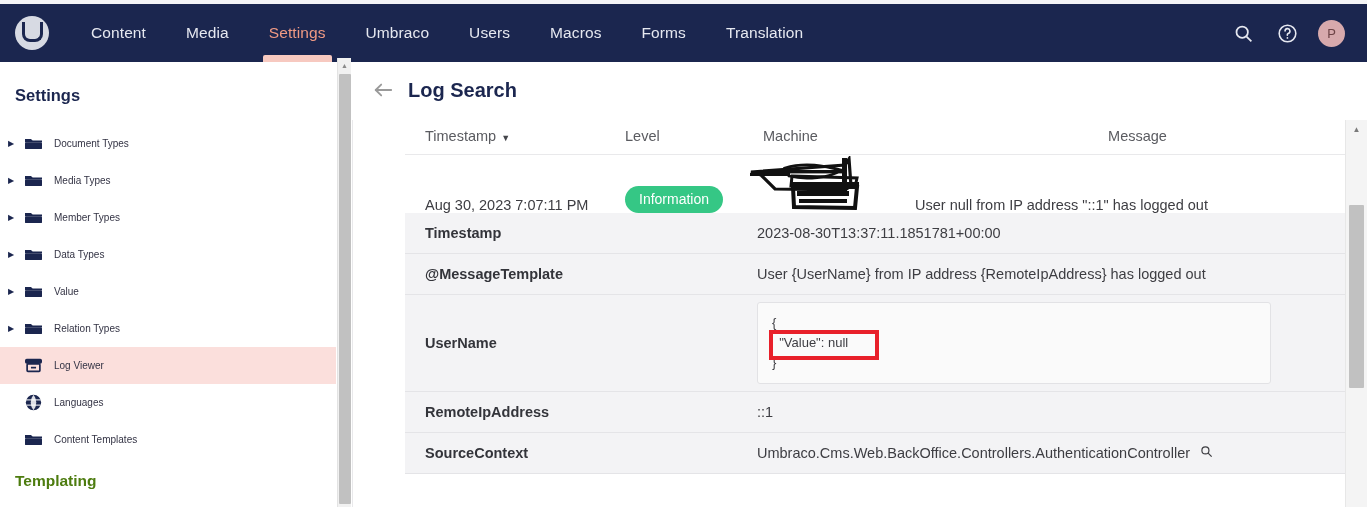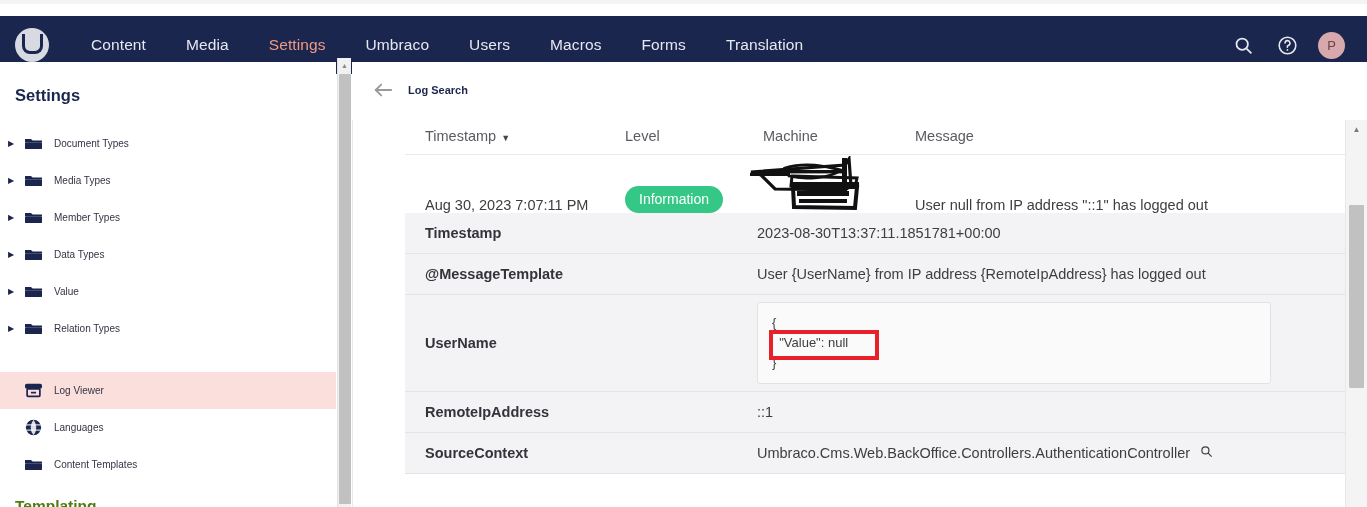--- a/index.html
+++ b/index.html
@@ -5,21 +5,21 @@
   * { box-sizing: border-box; margin: 0; padding: 0; }
   html, body {
     width: 1367px; height: 507px;
     font-family: "Liberation Sans", sans-serif;
     background: #fff; overflow: hidden;
   }
   .app { position: relative; width: 1367px; height: 507px; }
 
   
   .topnav {
-    position: absolute; top: 16px; left: 0; width: 1367px; height: 58px;
+    position: absolute; top: 4px; left: 0; width: 1367px; height: 58px;
     background: #1b264f; display: flex; align-items: center;
   }
   .logo {
     width: 34px; height: 34px; border-radius: 50%;
     background: #d7dae3; margin-left: 15px; margin-right: 22px;
     display: flex; align-items: center; justify-content: center;
     position: relative; flex: none;
   }
   .logo::after {
     content: ""; width: 15px; height: 17px; margin-top: -2px;
@@ -56,21 +56,21 @@
   }
   .sidebar-title {
     font-size: 16.5px; font-weight: bold; color: #1b264f;
     padding: 24px 0 0 15px;
   }
   .tree { margin-top: 20px; }
   .treeitem {
     display: flex; align-items: center; height: 37px;
     padding-left: 2px; cursor: pointer;
   }
-  .treeitem.selected { background: #fbdfdc; margin-top: 25px; }
+  .treeitem.selected { background: #fbdfdc; }
   .caret {
     width: 18px; text-align: center; font-size: 8px; color: #1b264f;
     flex: none; line-height: 1;
   }
   .caret.empty { visibility: hidden; }
   .t-icon {
     width: 26px; flex: none; display: flex; align-items: center;
     justify-content: center; color: #1b264f;
   }
   .t-label {
@@ -102,40 +102,40 @@
   }
   .main-header {
     height: 56px; display: flex; align-items: center; padding-left: 20px;
     background: #fff;
   }
   .back-arrow {
     width: 22px; height: 22px; color: #9a9a9a; cursor: pointer;
     display: flex; align-items: center; justify-content: center;
     margin-right: 14px;
   }
-  .main-title { font-size: 11px; font-weight: bold; color: #1b264f; }
+  .main-title { font-size: 20px; font-weight: bold; color: #1b264f; }
 
   .content-area {
     position: absolute; top: 56px; left: 8px; width: 1015px; height: 389px;
     overflow: hidden;
   }
   .table-wrap { width: 955px; margin-left: 45px; background: #fff; }
 
   .thead {
     display: flex; height: 37px; align-items: flex-start;
     border-bottom: 1px solid #e9e9eb; padding-top: 10px;
   }
   .th {
     font-size: 14.5px; color: #5a5b60;
   }
   .th .sort { font-size: 9px; margin-left: 5px; color: #45464b; }
   .col-ts   { width: 220px; padding-left: 20px; }
   .col-lvl  { width: 138px; }
   .col-mach { width: 152px; }
-  .col-msg  { flex: 1; }
+  .col-msg  { flex: 1; text-align: center; }
 
   .logrow {
     display: flex; align-items: flex-end; height: 58px; background: #fff;
     position: relative; cursor: pointer;
   }
   .cell-ts { width: 220px; padding-left: 20px; font-size: 14.5px; color: #3d3d42; }
   .cell-lvl { width: 138px; }
   .badge {
     display: inline-block; background: #35c785; color: #fff;
     border-radius: 14px; padding: 5px 14px 6px; font-size: 14px;

